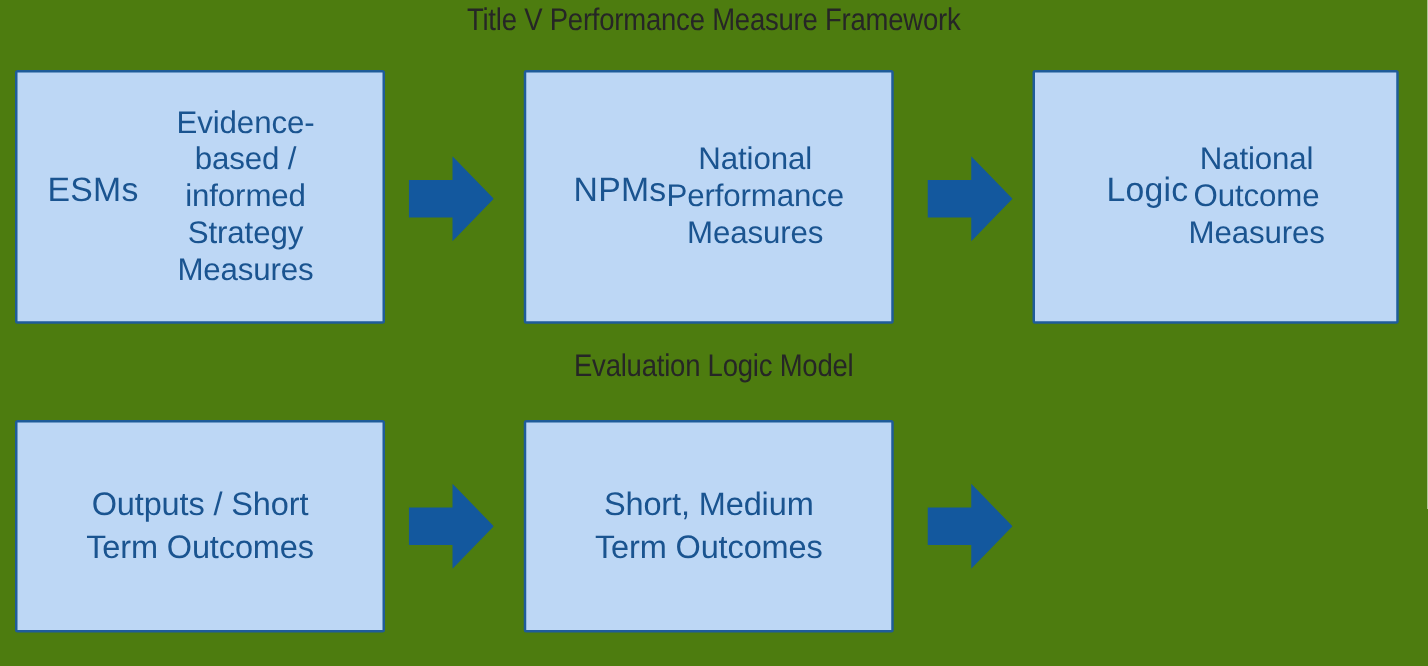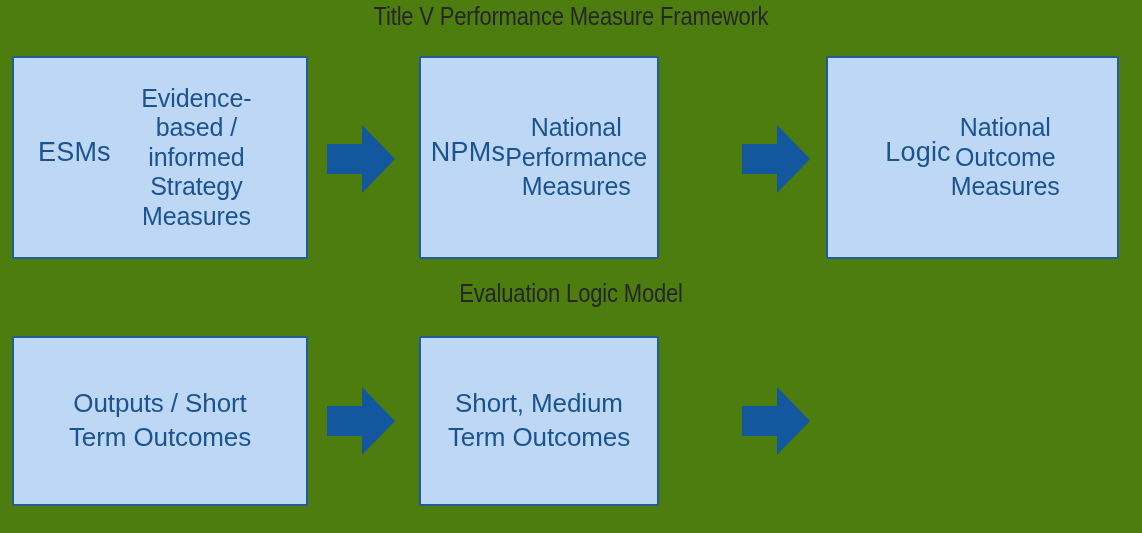--- a/index.html
+++ b/index.html
@@ -63,21 +63,21 @@
     font-size: 26px;
     line-height: 1.3;
   }
 
   
   .row-top    { top: 56px;  height: 203px; }
   
   .row-bottom { top: 336px; height: 170px; }
 
   .col-1 { left: 12px;  width: 296px; }
-  .col-2 { left: 419px; width: 240px; }
+  .col-2 { left: 419px; width: 296px; }
   .col-3 { left: 826px; width: 293px; }
 
   
   .arrow {
     position: absolute;
     width: 68px;
     height: 68px;
   }
   .arrow svg { display: block; width: 100%; height: 100%; }
 

